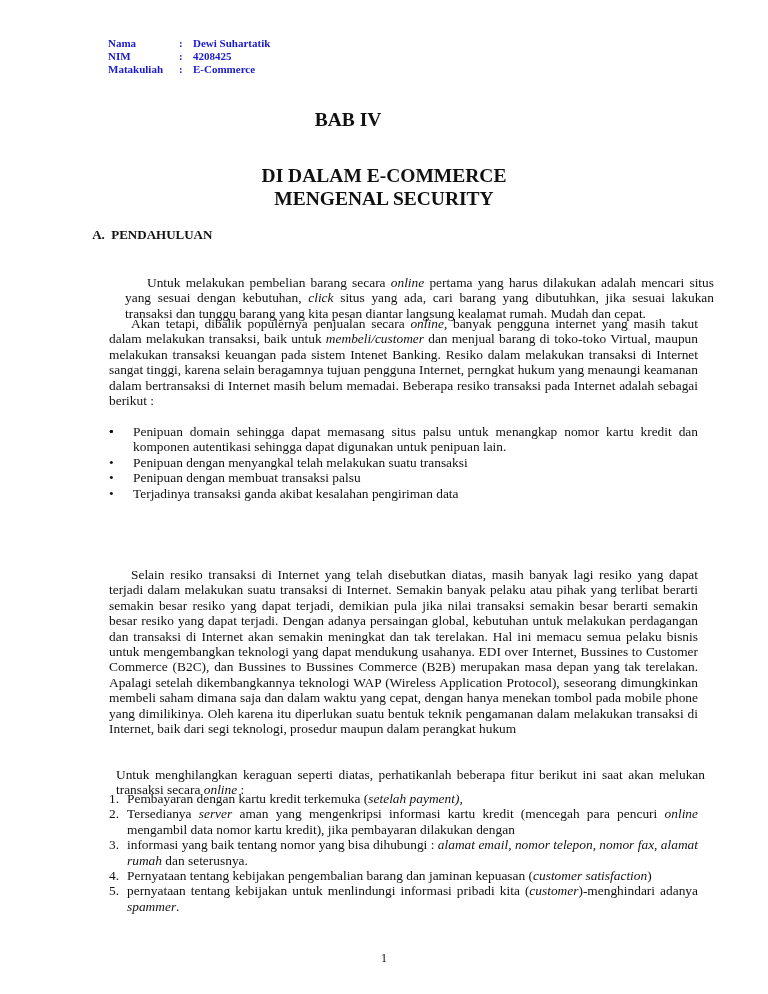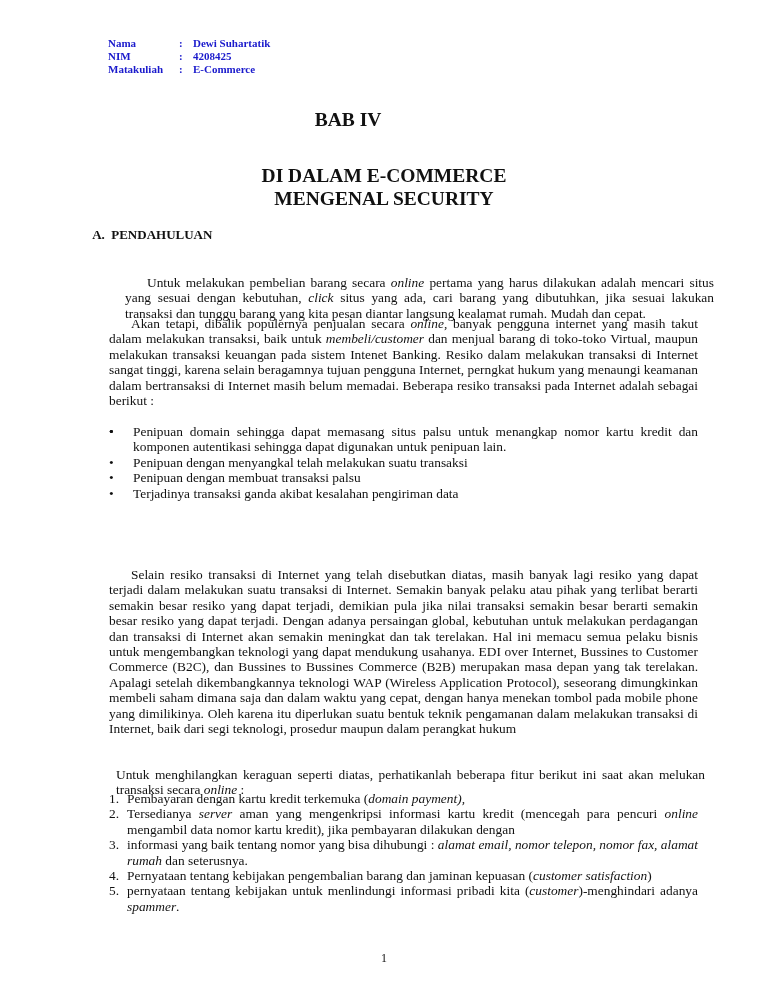--- a/index.html
+++ b/index.html
@@ -74,20 +74,20 @@
   <li><span class="b">•</span><span>Penipuan dengan menyangkal telah melakukan suatu transaksi</span></li>
   <li><span class="b">•</span><span>Penipuan dengan membuat transaksi palsu</span></li>
   <li><span class="b">•</span><span>Terjadinya transaksi ganda akibat kesalahan pengiriman data</span></li>
 </ul>
 
 <p class="para indent" style="top:567px;margin:0;">Selain resiko transaksi di Internet yang telah disebutkan diatas, masih banyak lagi resiko yang dapat terjadi dalam melakukan suatu transaksi di Internet. Semakin banyak pelaku atau pihak yang terlibat berarti semakin besar resiko yang dapat terjadi, demikian pula jika nilai transaksi semakin besar berarti semakin besar resiko yang dapat terjadi. Dengan adanya persaingan global, kebutuhan untuk melakukan perdagangan dan transaksi di Internet akan semakin meningkat dan tak terelakan. Hal ini memacu semua pelaku bisnis untuk mengembangkan teknologi yang dapat mendukung usahanya. EDI over Internet, Bussines to Customer Commerce (B2C), dan Bussines to Bussines Commerce (B2B) merupakan masa depan yang tak terelakan. Apalagi setelah dikembangkannya teknologi WAP (Wireless Application Protocol), seseorang dimungkinkan membeli saham dimana saja dan dalam waktu yang cepat, dengan hanya menekan tombol pada mobile phone yang dimilikinya. Oleh karena itu diperlukan suatu bentuk teknik pengamanan dalam melakukan transaksi di Internet, baik dari segi teknologi, prosedur maupun dalam perangkat hukum</p>
 
 <p class="para" style="top:760px;margin:7px;"><span>Untuk menghilangkan keraguan seperti diatas, perhatikanlah beberapa fitur berikut ini saat akan melukan transaksi secara </span><i>online</i><span> :</span></p>
 
 <ol class="nums">
-  <li><span class="n">1.</span><span>Pembayaran dengan kartu kredit terkemuka (</span><i>domain payment),</i><span></span><i></i><span></span></li>
+  <li><span class="n">1.</span><span>Pembayaran dengan kartu kredit terkemuka (</span><i>setelah payment),</i><span></span><i></i><span></span></li>
   <li><span class="n">2.</span><span>Tersedianya </span><i>server</i><span> aman yang mengenkripsi informasi kartu kredit (mencegah para pencuri </span><i>online</i><span> mengambil data nomor kartu kredit), jika pembayaran dilakukan dengan</span></li>
   <li><span class="n">3.</span><span>informasi yang baik tentang nomor yang bisa dihubungi : </span><i>alamat email, nomor telepon, nomor fax, alamat rumah</i><span> dan seterusnya.</span><i></i><span></span></li>
   <li><span class="n">4.</span><span>Pernyataan tentang kebijakan pengembalian barang dan jaminan kepuasan (</span><i>customer satisfaction</i><span>)</span><i></i><span></span></li>
   <li><span class="n">5.</span><span>pernyataan tentang kebijakan untuk menlindungi informasi pribadi kita (</span><i>customer</i><span>)-menghindari adanya </span><i>spammer</i><span>.</span></li>
 </ol>
 
 <div class="pagenum">1</div>
 
 </body></html>

